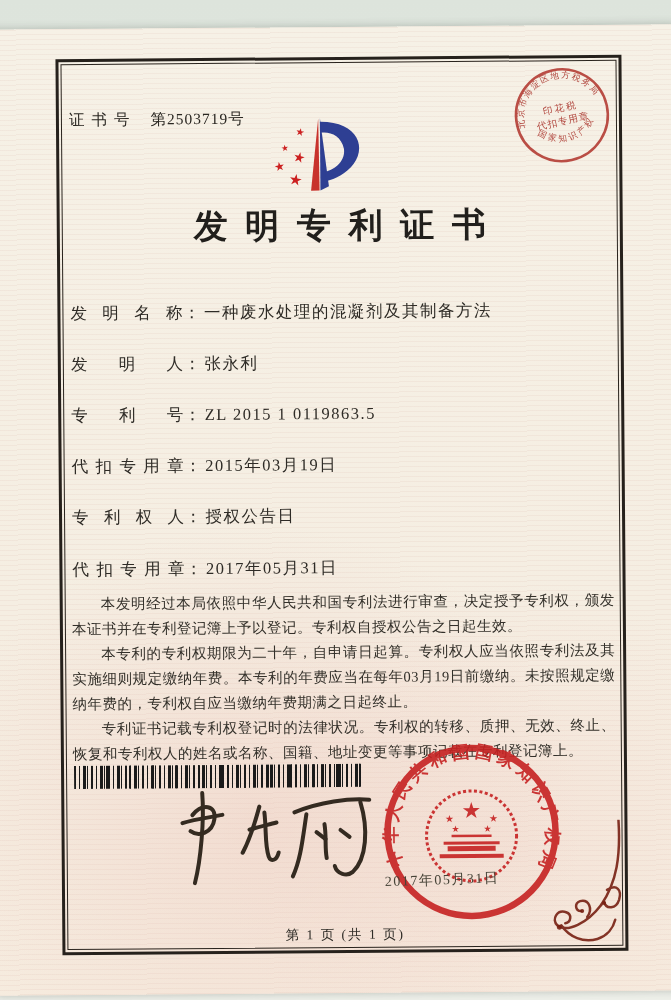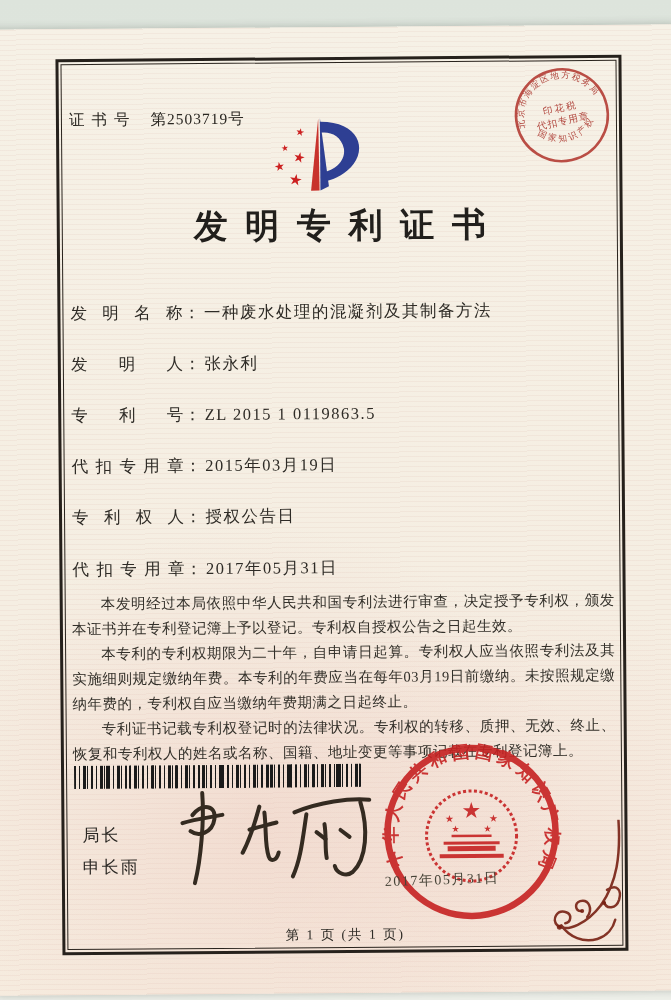--- a/index.html
+++ b/index.html
@@ -116,24 +116,20 @@
     </div>
 
     <div class="abs paras">
       <p>本发明经过本局依照中华人民共和国专利法进行审查，决定授予专利权，颁发本证书并在专利登记簿上予以登记。专利权自授权公告之日起生效。</p>
       <p>本专利的专利权期限为二十年，自申请日起算。专利权人应当依照专利法及其实施细则规定缴纳年费。本专利的年费应当在每年03月19日前缴纳。未按照规定缴纳年费的，专利权自应当缴纳年费期满之日起终止。</p>
       <p>专利证书记载专利权登记时的法律状况。专利权的转移、质押、无效、终止、恢复和专利权人的姓名或名称、国籍、地址变更等事项记载在专利登记簿上。</p>
     </div>
 
     <div class="abs barcode"></div>
 
-    <div class="abs director">
-      <div>局长</div>
-      <div>申长雨</div>
-    </div>
 
     <svg class="abs sig-svg" width="215" height="105" viewBox="0 0 215 105">
       <g fill="none" stroke="#241c12" stroke-width="4" stroke-linecap="round" opacity="0.92">
         <path d="M28,30 C38,18 52,20 50,34 C48,48 34,52 26,46"></path>
         <path d="M38,8 C40,35 36,75 30,98"></path>
         <path d="M18,38 C30,34 48,32 58,30"></path>
         <path d="M95,22 C90,40 85,55 78,68"></path>
         <path d="M85,45 C95,42 105,40 112,38"></path>
         <path d="M100,28 C102,45 100,60 104,72 C106,78 112,76 114,68"></path>
         <path d="M130,28 C155,18 185,14 205,16"></path>

